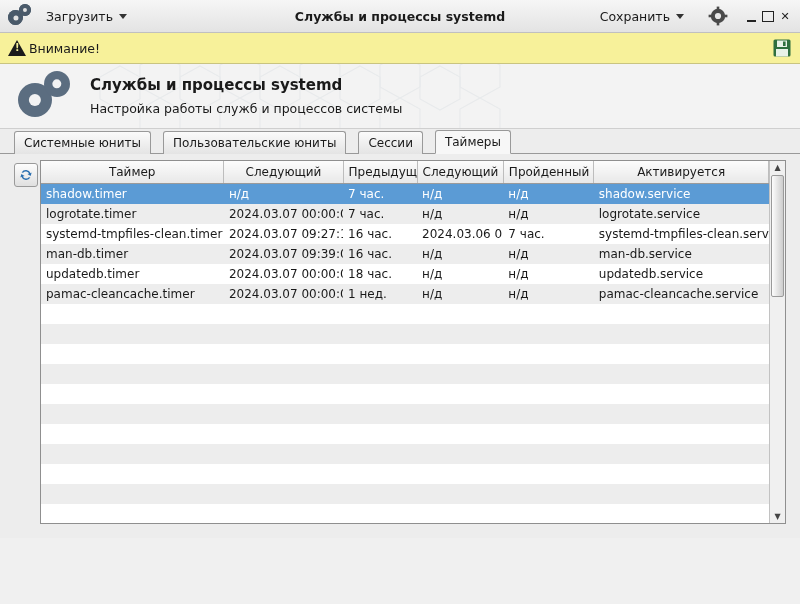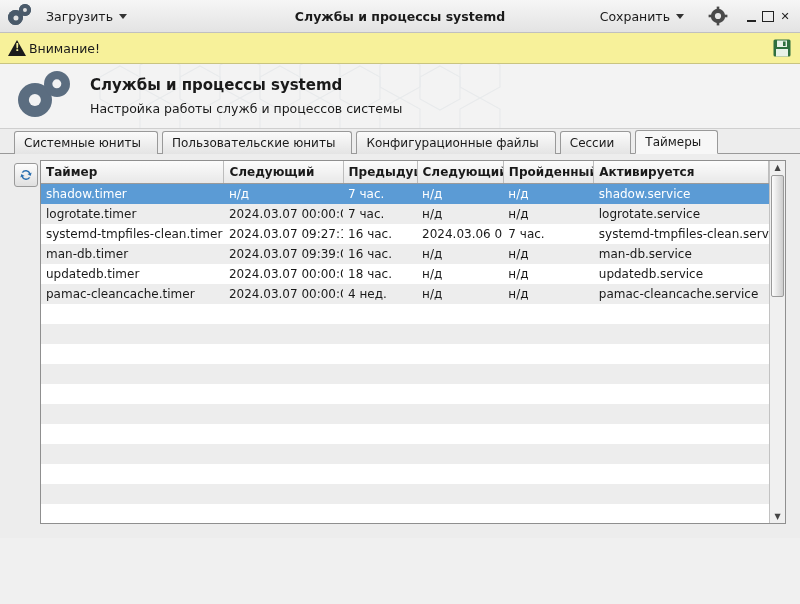--- a/index.html
+++ b/index.html
@@ -213,27 +213,27 @@
     display: flex;
     align-items: flex-end;
     padding: 0 14px;
     height: 25px;
     background: #ededed;
     border-bottom: 1px solid #999;
     flex: none;
     box-sizing: border-box;
   }
   .tab {
-    padding: 4px 16px 4px 9px;
+    padding: 4px 9px 4px 9px;
     font-size: 12px;
     border: 1px solid #999;
     border-bottom: none;
     border-radius: 3px 3px 0 0;
     background: linear-gradient(to bottom, #fbfbfb, #e4e4e4);
-    margin-right: 4px;
+    margin-right: 12px;
     cursor: default;
     position: relative;
     top: 1px;
     white-space: nowrap;
   }
   .tab.active {
     background: #f7f7f7;
     border-bottom: 1px solid #f7f7f7;
     font-weight: normal;
   }
@@ -274,22 +274,22 @@
   table {
     border-collapse: collapse;
     width: 100%;
     table-layout: fixed;
     font-size: 12px;
   }
   thead th {
     background: linear-gradient(to bottom, #fcfcfc, #e8e8e8);
     border-right: 1px solid #bdbdbd;
     border-bottom: 1px solid #9a9a9a;
-    text-align: left;
-    font-weight: bold;
+    text-align: center;
+    font-weight: normal;
     padding: 4px 5px;
     height: 19px;
     box-sizing: border-box;
     white-space: nowrap;
     overflow: hidden;
   }
   tbody td {
     padding: 3px 5px;
     height: 20px;
     box-sizing: border-box;
@@ -421,21 +421,20 @@
     </div>
     <div class="banner-text">
       <div class="banner-title">Службы и процессы systemd</div>
       <div class="banner-sub">Настройка работы служб и процессов системы</div>
     </div>
   </div>
 
   <div class="tabs-row">
     <div class="tab">Системные юниты</div>
     <div class="tab">Пользовательские юниты</div>
-    <div class="tab">Конфигурационные файлы</div>
     <div class="tab">Сессии</div>
     <div class="tab active">Таймеры</div>
   </div>
 
   <div class="content">
     <div class="sidebar-tools">
       <div class="tool-btn">
         <svg width="14" height="14" viewBox="0 0 14 14">
           <path d="M11.6 5.2A5 5 0 0 0 2.6 4.4l1.5.4A3.5 3.5 0 0 1 10.1 5.6l-1.7.3 3.2 2 1.1-3.4z" fill="#2a6fb0"></path>
           <path d="M2.4 8.8a5 5 0 0 0 9 0.8l-1.5-.4A3.5 3.5 0 0 1 3.9 8.4l1.7-.3-3.2-2L1.3 9.5z" fill="#2a6fb0"></path>
@@ -502,21 +501,21 @@
                   <td>updatedb.timer</td>
                   <td>2024.03.07 00:00:0</td>
                   <td>18 час.</td>
                   <td>н/д</td>
                   <td>н/д</td>
                   <td>updatedb.service</td>
                 </tr>
                 <tr class="even">
                   <td>pamac-cleancache.timer</td>
                   <td>2024.03.07 00:00:0</td>
-                  <td>4 нед.</td>
+                  <td>1 нед.</td>
                   <td>н/д</td>
                   <td>н/д</td>
                   <td>pamac-cleancache.service</td>
                 </tr>
                 <tr class="odd">
                   <td>&nbsp;</td>
                   <td>&nbsp;</td>
                   <td>&nbsp;</td>
                   <td>&nbsp;</td>
                   <td>&nbsp;</td>

